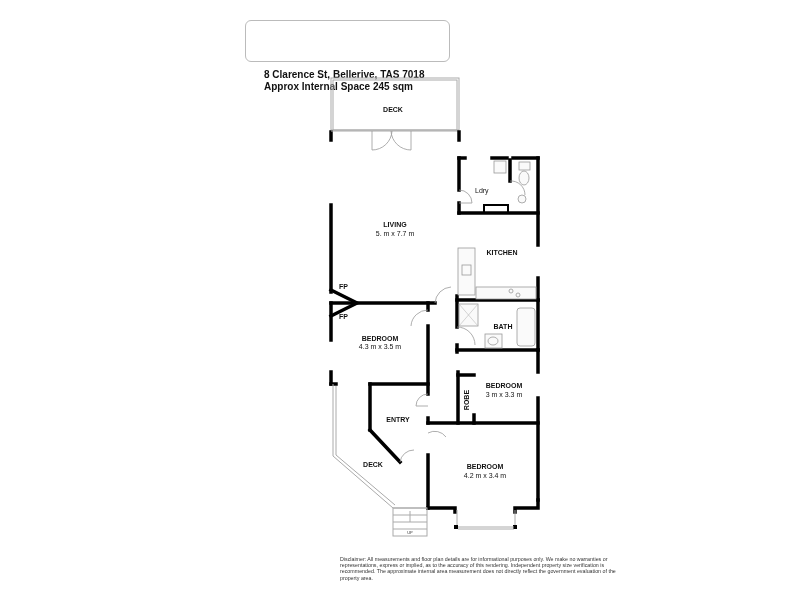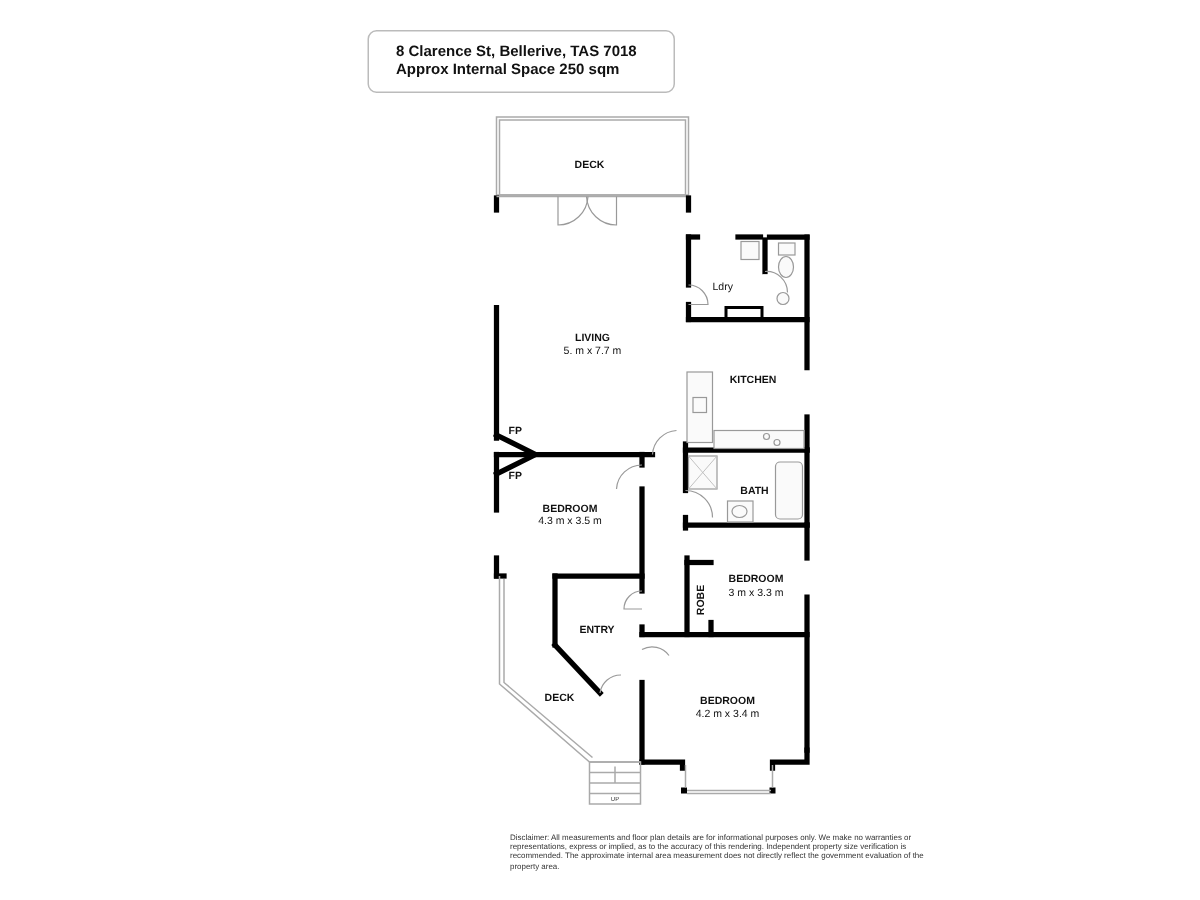--- a/index.html
+++ b/index.html
@@ -1,41 +1,41 @@
 <!DOCTYPE html>
 <html><head>
 <meta charset="utf-8">
 <style>
   html, body { margin: 0; padding: 0; background: #ffffff; }
   body { width: 800px; height: 600px; position: relative; overflow: hidden; font-family: "Liberation Sans", sans-serif; }
   .title-box {
     position: absolute; left: 245px; top: 20px; width: 203px; height: 40px;
     border: 1px solid #bbbbbb; border-radius: 6px; background: #fff;
   }
-  .title-line { position: absolute; left: 18px; font-size: 10px; font-weight: bold; color: #111; white-space: nowrap; }
+  .title-line { position: absolute; left: 18px; font-size: 10px; font-weight: bold; color: #111; white-space: nowrap; margin-top: 40px; }
   .t1 { top: 8px; }
   .t2 { top: 20px; }
   svg.plan { position: absolute; left: 0; top: 0; }
   .lbl { font-family: "Liberation Sans", sans-serif; font-size: 7px; font-weight: bold; fill: #111; }
   .dim { font-family: "Liberation Sans", sans-serif; font-size: 7px; fill: #111; }
   .wall { stroke: #000; stroke-width: 3.5; fill: none; stroke-linecap: square; }
   .thin { stroke: #aaa; stroke-width: 1; fill: none; }
   .fix { stroke: #999; stroke-width: 0.8; fill: #fafafa; }
   .door { stroke: #999; stroke-width: 0.8; fill: none; }
   .disclaimer {
     position: absolute; left: 340px; top: 556px; width: 290px;
     font-size: 5.3px; line-height: 6.2px; color: #333;
   }
 </style>
 </head>
 <body>
 
 <div class="title-box">
   <div class="title-line t1">8 Clarence St, Bellerive, TAS 7018</div>
-  <div class="title-line t2">Approx Internal Space 250 sqm</div>
+  <div class="title-line t2">Approx Internal Space 245 sqm</div>
 </div>
 
 <svg class="plan" width="800" height="600" viewBox="0 0 800 600">
 
   <g>
     <rect x="331" y="78" width="128" height="52" class="thin"></rect>
     <rect x="333" y="80" width="124" height="50" class="thin"></rect>
     <text x="393" y="112" text-anchor="middle" class="lbl">DECK</text>
   </g>
 

